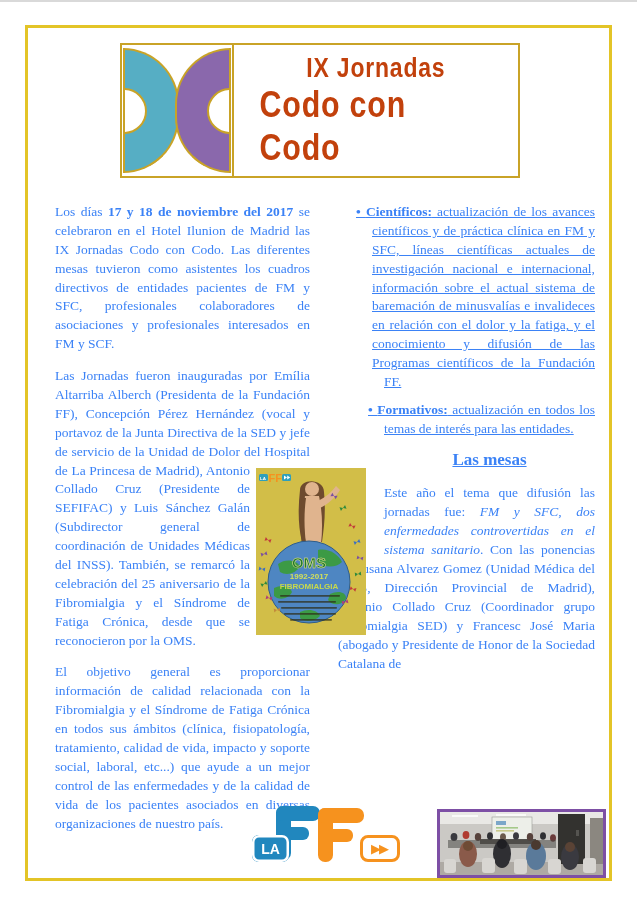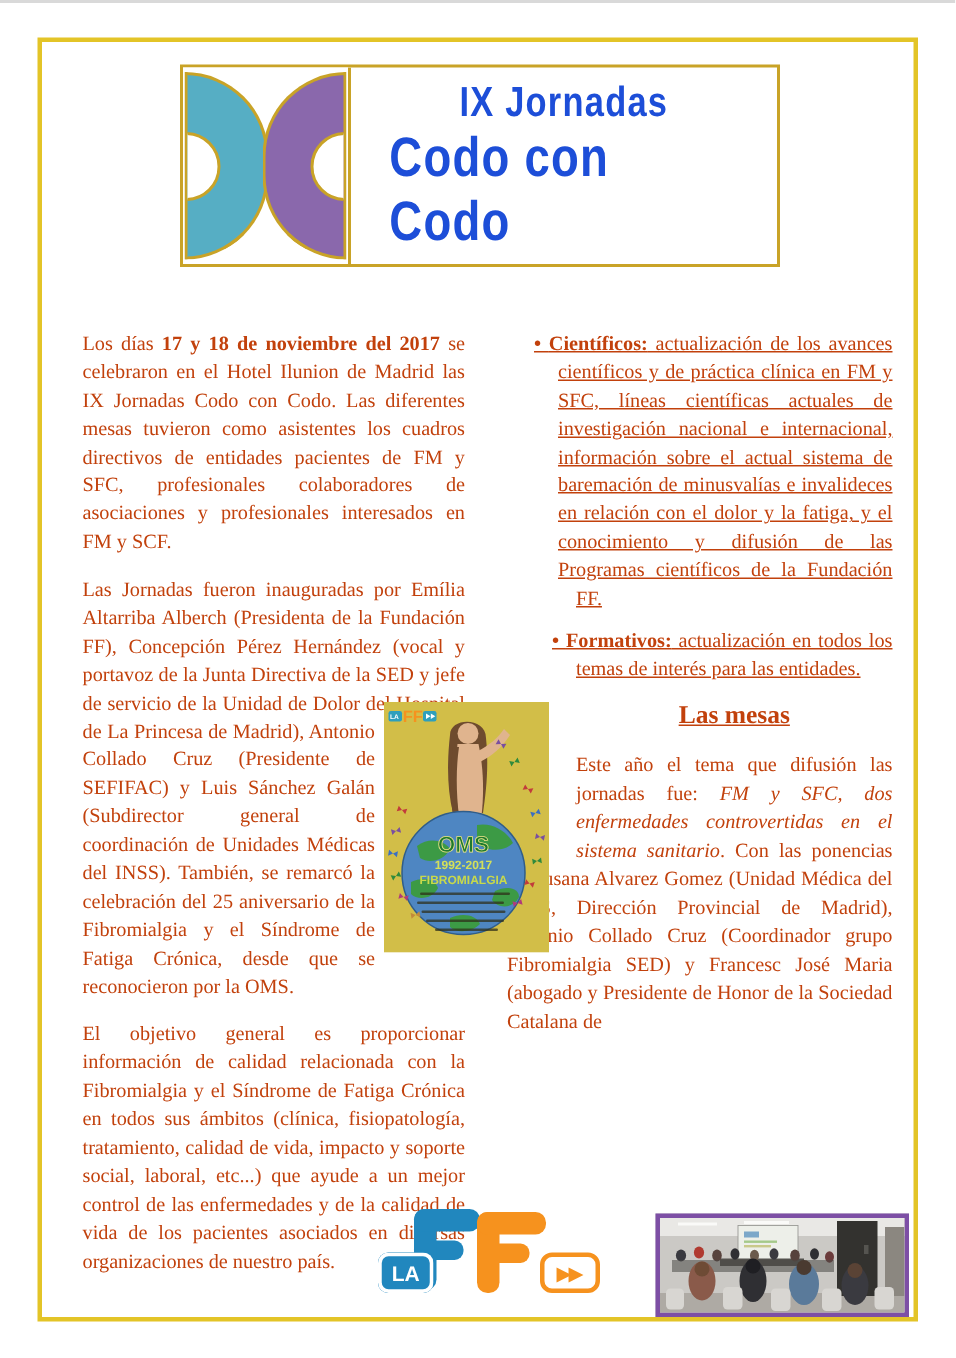--- a/index.html
+++ b/index.html
@@ -36,27 +36,27 @@
   }
   .notch {
     position:absolute; top:50%; width:46px; height:46px; border-radius:50%;
     background:#fff; border:2px solid #C9A327; transform:translateY(-50%);
   }
   .notch-left  { left:-24px; }
   .notch-right { right:-24px; }
   .title-wrap {
     position:absolute; left:112px; right:0; top:0; height:131px;
     display:flex; flex-direction:column; align-items:center; justify-content:center;
-    color:#1d4ed8; font-family:"Liberation Sans", sans-serif; font-weight:800;
+    color:#c2410c; font-family:"Liberation Sans", sans-serif; font-weight:800;
   }
   .title1 { font-size:28px; transform:scaleX(.82); letter-spacing:1px; line-height:1.15; }
   .title2 { font-size:37px; transform:scaleX(.82); letter-spacing:1px; line-height:1.15; }
   
   .col {
-    position:absolute; top:220px; color:#c2410c;
+    position:absolute; top:203px; color:#3b82f6;
     font-size:13.5px; line-height:1.4; text-align:justify;
   }
   .col-left  { left:55px;  width:255px; }
   .col-right { left:338px; width:257px; }
   .col p { margin:0 0 13px 0; }
   
   .fs { width:0; height:0; }
   .fs.r  { float:right; }
   .fs.cr { float:right; clear:right; }
   .fs.l  { float:left; }

